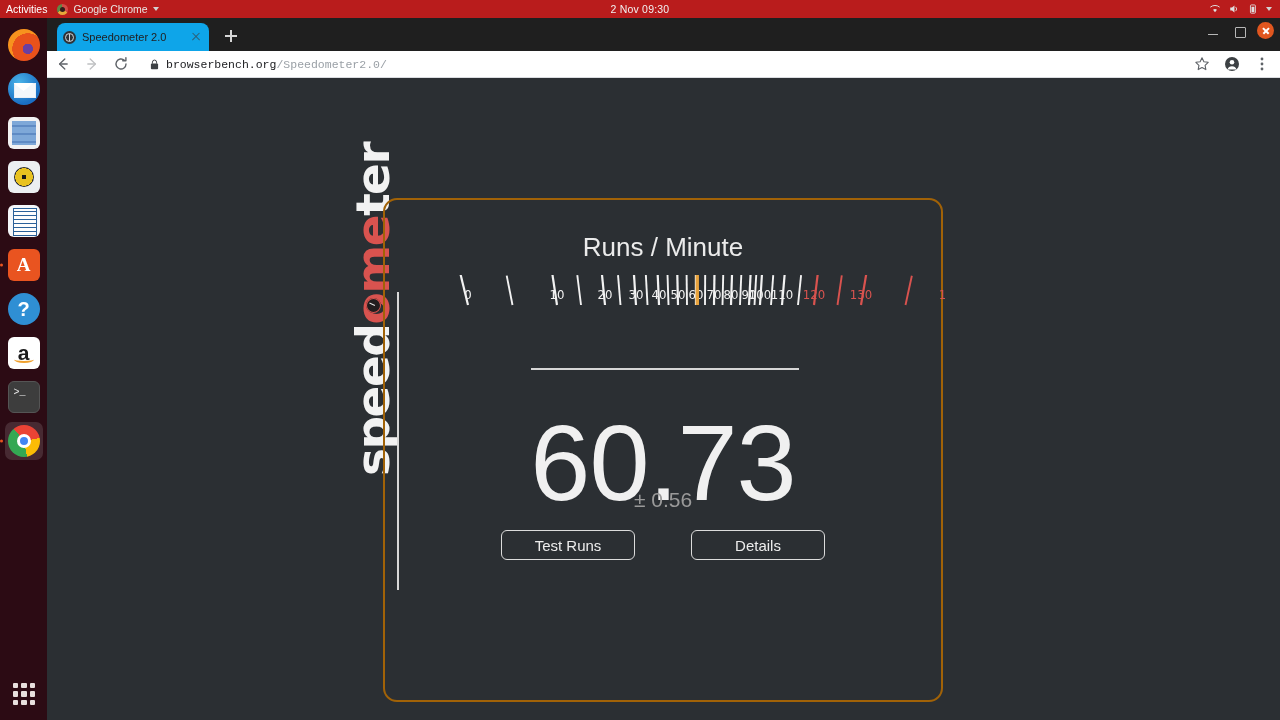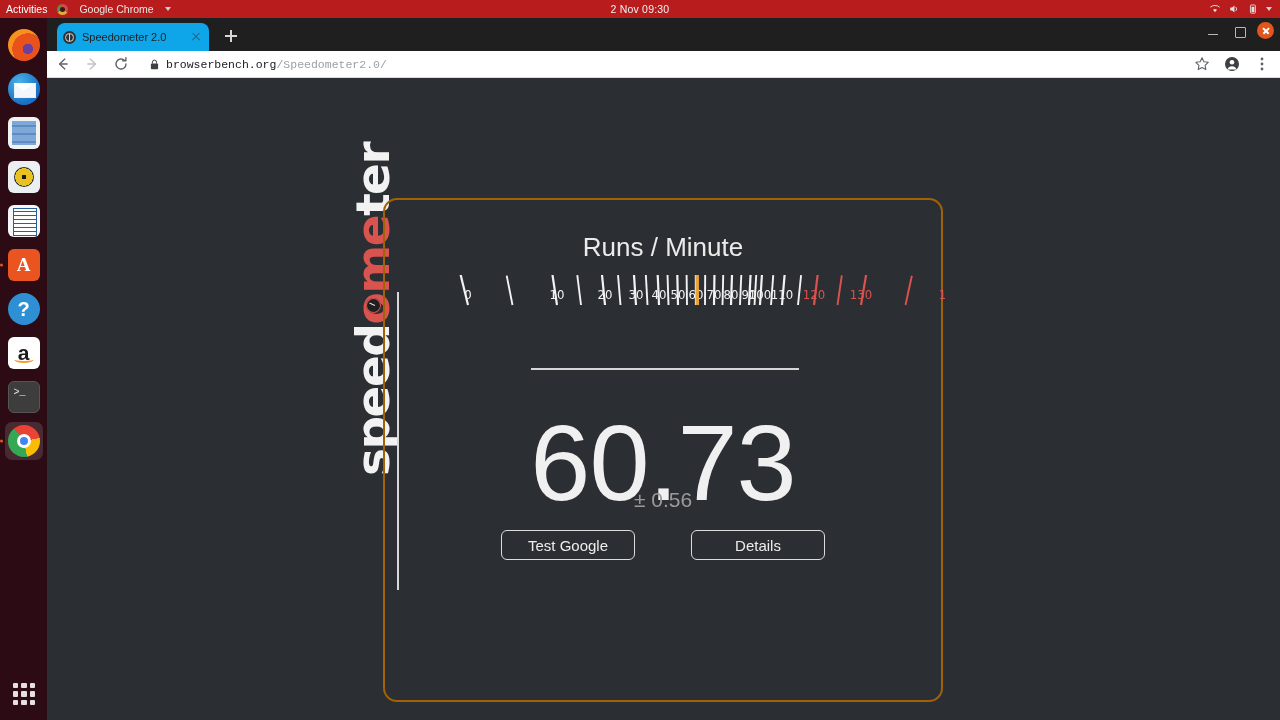--- a/index.html
+++ b/index.html
@@ -12,21 +12,21 @@
 
   
   #topbar {
     position: absolute; top: 0; left: 0;
     width: 1280px; height: 18px;
     background: #b91c1c;
     display: flex; align-items: center;
     color: #e8e6e3; font-size: 10.5px;
   }
   #activities { padding: 0 10px 0 6px; color: #ffffff; }
-  #app-menu { display: flex; align-items: center; gap: 11px; }
+  #app-menu { display: flex; align-items: center; gap: 5px; }
   #chrome-mini {
     width: 11px; height: 11px; border-radius: 50%;
     background: conic-gradient(#d9534f 0 33%, #f0c040 0 66%, #4f9d4f 0 100%);
     position: relative; opacity: .85;
   }
   #chrome-mini::after {
     content: ""; position: absolute; inset: 3px;
     border-radius: 50%; background: #1b1b1b;
   }
   .caret-down {
@@ -464,19 +464,19 @@
             </g>
         </svg>
       </div>
 
       <div id="divider"></div>
 
       <div id="score">60.73</div>
       <div id="score-err">± 0.56</div>
 
       <div id="buttons">
-        <button class="btn">Test Google</button>
+        <button class="btn">Test Runs</button>
         <button class="btn">Details</button>
       </div>
 
     </div>
   </div>
 </div>
 
 </body></html>

